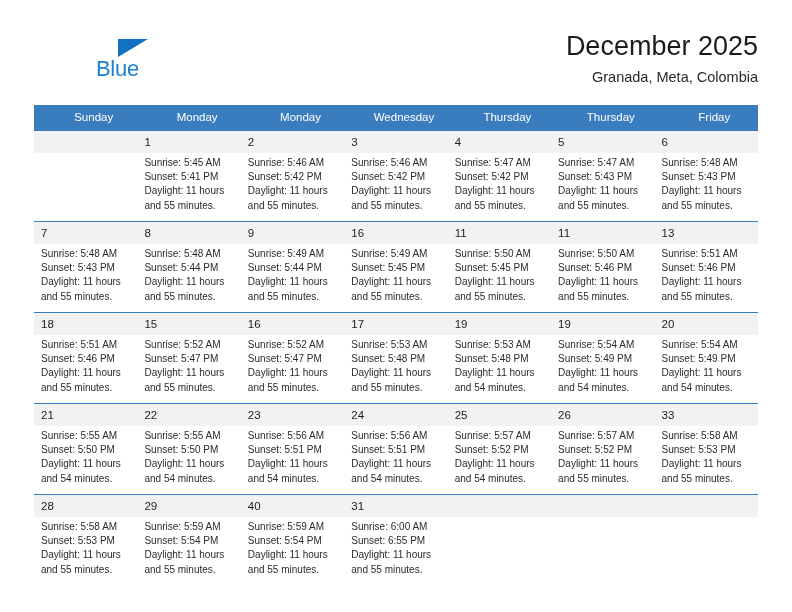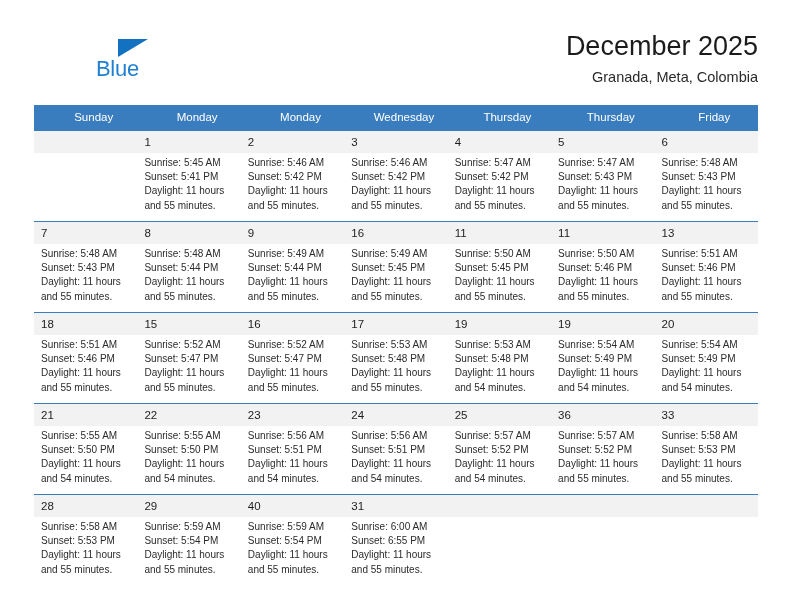--- a/index.html
+++ b/index.html
@@ -396,21 +396,21 @@
           <td>
             <div class="daynum">25</div>
             <div class="details">
               <div>Sunrise: 5:57 AM</div>
               <div>Sunset: 5:52 PM</div>
               <div>Daylight: 11 hours</div>
               <div>and 54 minutes.</div>
             </div>
           </td>
           <td>
-            <div class="daynum">36</div>
+            <div class="daynum">26</div>
             <div class="details">
               <div>Sunrise: 5:57 AM</div>
               <div>Sunset: 5:52 PM</div>
               <div>Daylight: 11 hours</div>
               <div>and 55 minutes.</div>
             </div>
           </td>
           <td>
             <div class="daynum">33</div>
             <div class="details">

